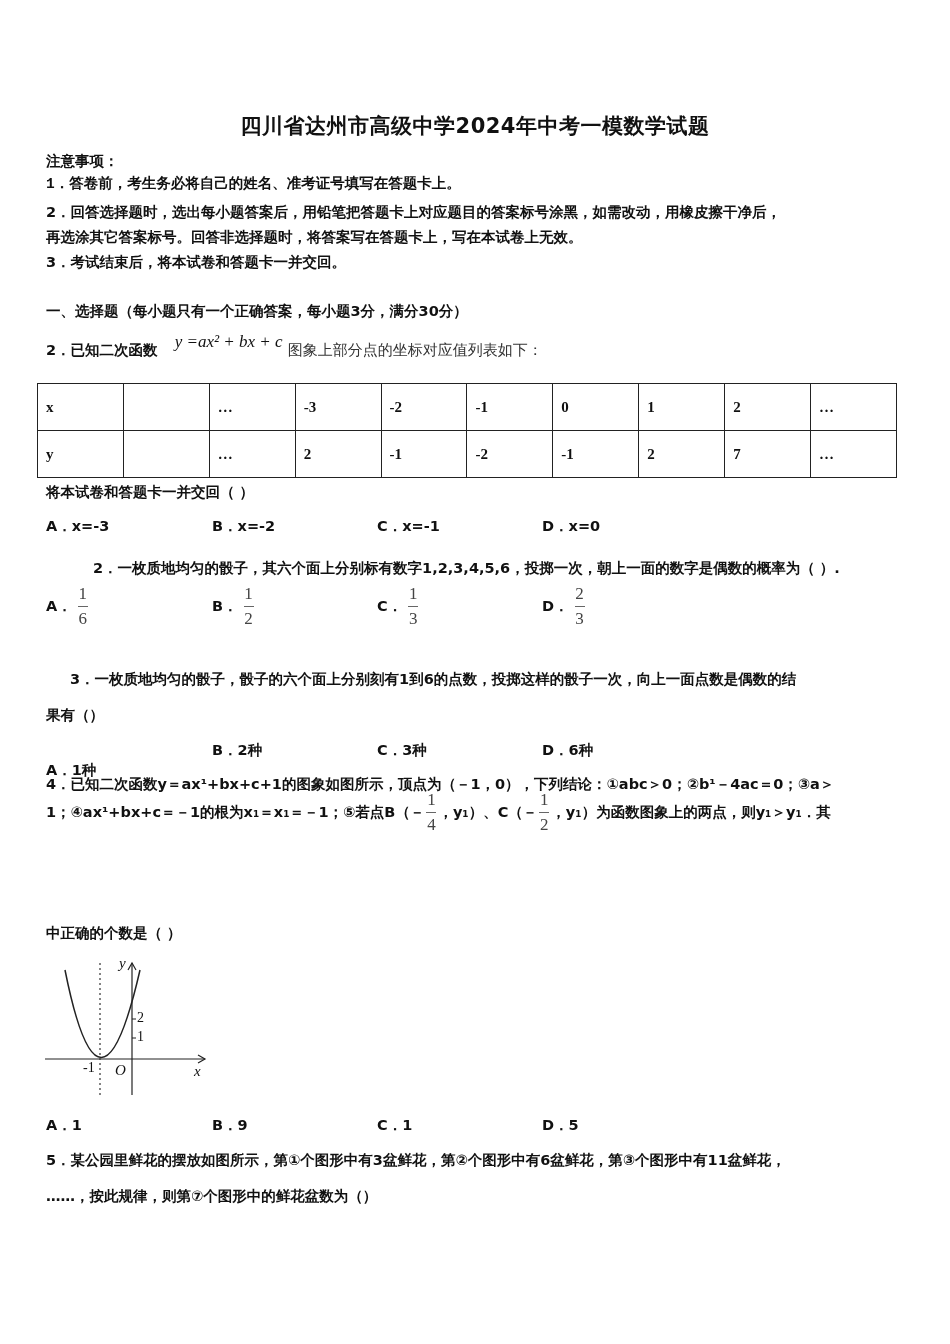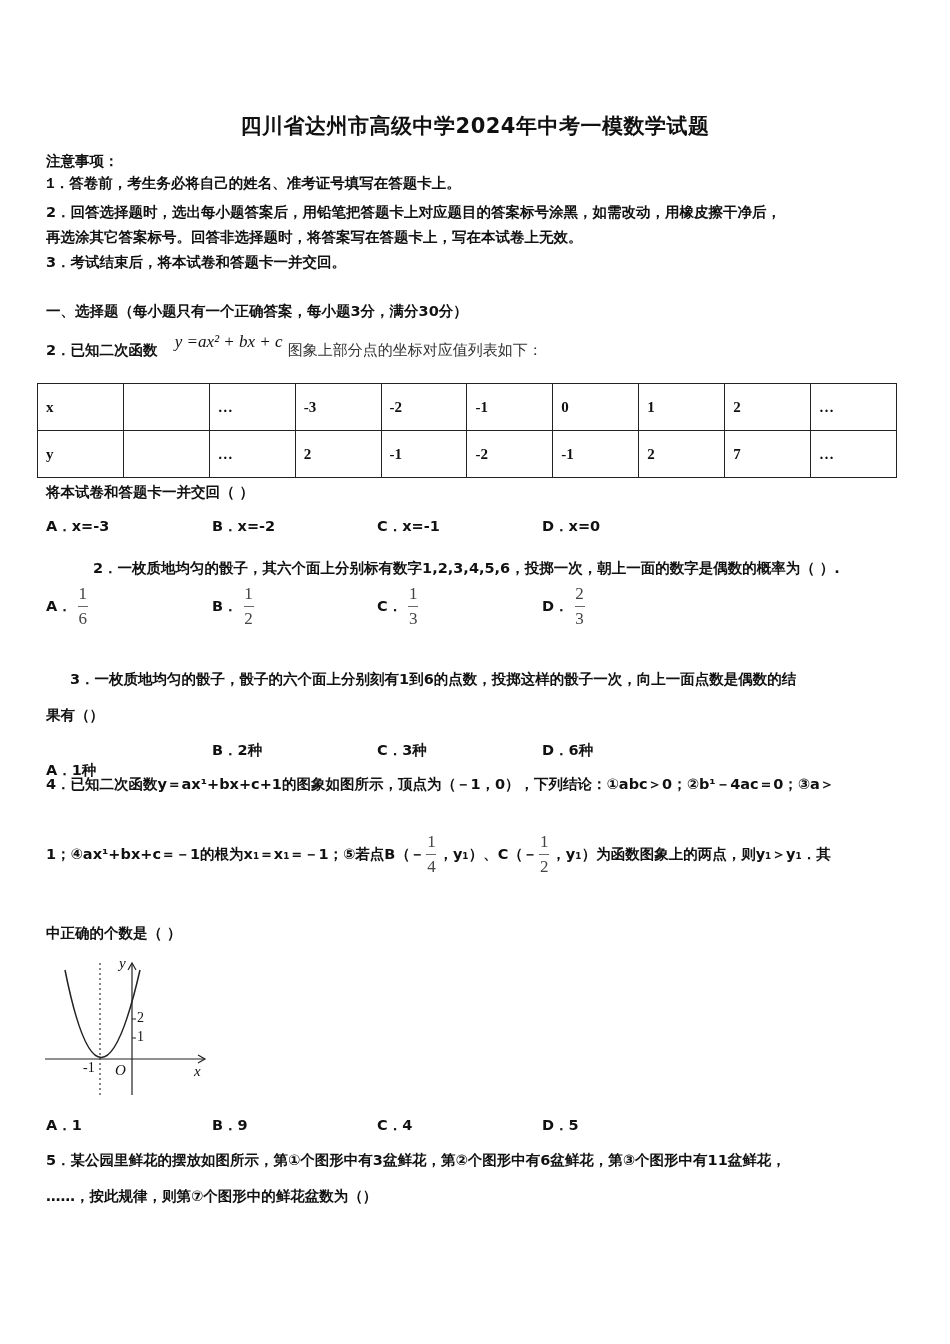--- a/index.html
+++ b/index.html
@@ -128,21 +128,21 @@
 </div>
 
 <div class="abs line" style="top:670px;margin-left:24px;">3．一枚质地均匀的骰子，骰子的六个面上分别刻有1到6的点数，投掷这样的骰子一次，向上一面点数是偶数的结</div>
 <div class="abs line" style="top:706px;">果有（）</div>
 <div class="opt" style="left:46px; top:741px;margin-top:20px;">A．1种</div>
 <div class="opt" style="left:212px; top:741px;">B．2种</div>
 <div class="opt" style="left:377px; top:741px;">C．3种</div>
 <div class="opt" style="left:542px; top:741px;">D．6种</div>
 
 <div class="abs line" style="top:775px;">4．已知二次函数y＝ax¹+bx+c+1的图象如图所示，顶点为（－1，0），下列结论：①abc＞0；②b¹－4ac＝0；③a＞</div>
-<div class="abs line" style="top:832px; display:flex; align-items:center;">
+<div class="abs line" style="top:790px; display:flex; align-items:center;">
   <span>1；④ax¹+bx+c＝－1的根为x₁＝x₁＝－1；⑤若点B（－</span>
   <span class="frac" style="margin:0 2px;">
       <span>1</span>
       <span class="bar"></span>
       <span>4</span>
     </span>
   <span>，y₁）、C（－</span>
   <span class="frac" style="margin:0 2px;">
       <span>1</span>
       <span class="bar"></span>
@@ -171,17 +171,17 @@
   <span class="abs serif" style="left:79px; top:0px; font-style:italic; font-size:15px; font-weight:normal;">y</span>
   <span class="abs serif" style="left:154px; top:108px; font-style:italic; font-size:15px; font-weight:normal;">x</span>
   <span class="abs serif" style="left:75px; top:107px; font-style:italic; font-size:15px; font-weight:normal;">O</span>
   <span class="abs serif" style="left:43px; top:105px; font-size:14px; font-weight:normal;">-1</span>
   <span class="abs serif" style="left:97px; top:74px; font-size:14px; font-weight:normal;">1</span>
   <span class="abs serif" style="left:97px; top:55px; font-size:14px; font-weight:normal;">2</span>
 </div>
 
 <div class="opt" style="left:46px; top:1116px;">A．1</div>
 <div class="opt" style="left:212px; top:1116px;">B．9</div>
-<div class="opt" style="left:377px; top:1116px;">C．4</div>
+<div class="opt" style="left:377px; top:1116px;">C．1</div>
 <div class="opt" style="left:542px; top:1116px;">D．5</div>
 
 <div class="abs line" style="top:1151px;">5．某公园里鲜花的摆放如图所示，第①个图形中有3盆鲜花，第②个图形中有6盆鲜花，第③个图形中有11盆鲜花，</div>
 <div class="abs line" style="top:1187px;">……，按此规律，则第⑦个图形中的鲜花盆数为（）</div>
 
 </body></html>

